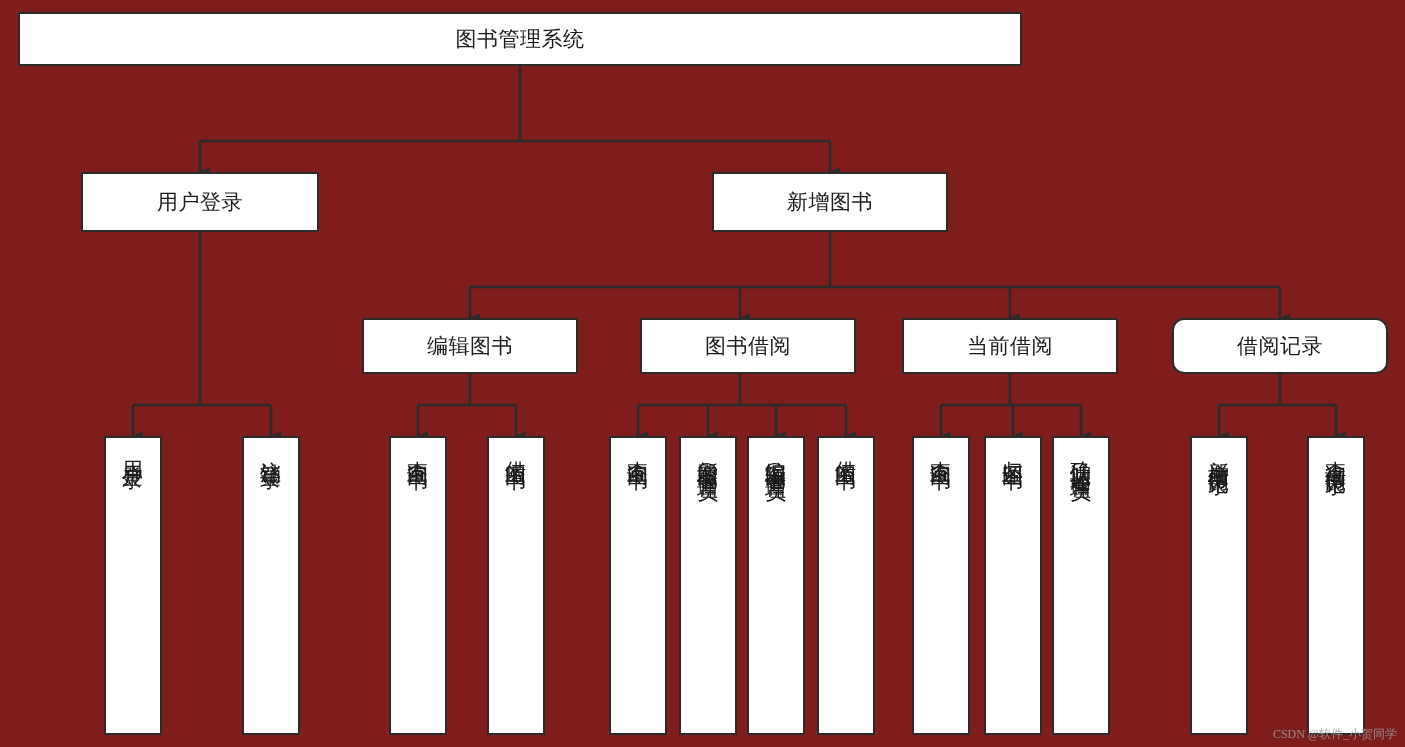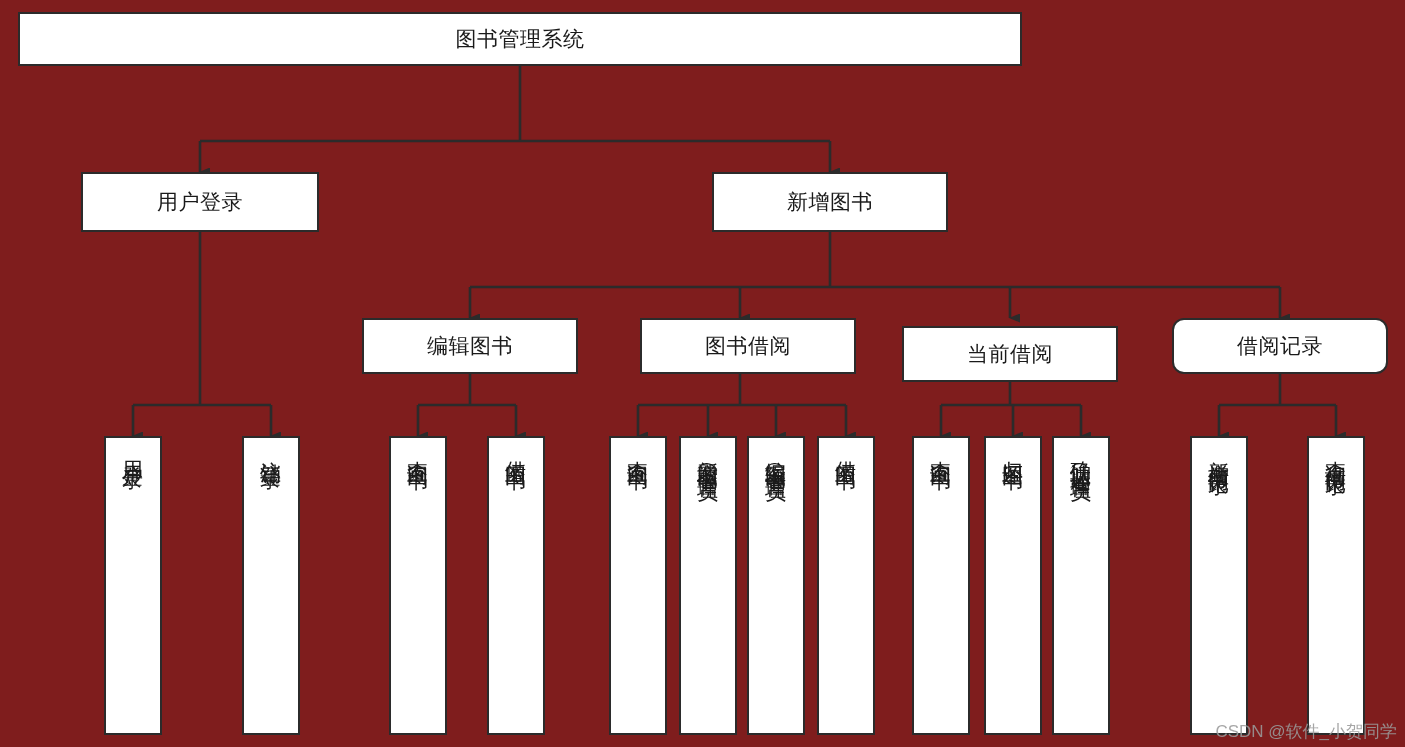--- a/index.html
+++ b/index.html
@@ -51,25 +51,26 @@
     writing-mode: vertical-rl;
     text-orientation: upright;
     font-size: 21px;
     letter-spacing: 3px;
     line-height: 1;
   }
   #watermark {
     position: absolute;
     right: 8px;
     bottom: 4px;
-    font-size: 17px;
+    font-size: 12px;
     color: #9a9a9a;
     opacity: 0.88;
     white-space: nowrap;
     pointer-events: none;
+    font-family: Liberation Serif, serif;
   }
 </style>
 </head>
 <body>
 
 <div id="diagram-root">
 
   <svg id="tree-svg" viewBox="0 0 1405 747">
     <defs>
       <marker id="arrowhead" markerWidth="9" markerHeight="11" refX="4.5" refY="10" orient="auto" markerUnits="userSpaceOnUse">
@@ -122,21 +123,21 @@
       </div>
       <div class="node-box node-horizontal" style="left: 712px; top: 172px; width: 236px; height: 60px;">
         <span class="node-label">新增图书</span>
       </div>
       <div class="node-box node-horizontal" style="left: 362px; top: 318px; width: 216px; height: 56px;">
         <span class="node-label">编辑图书</span>
       </div>
       <div class="node-box node-horizontal" style="left: 632px; top: 318px; width: 216px; height: 56px; margin-left: 8px;">
         <span class="node-label">图书借阅</span>
       </div>
-      <div class="node-box node-horizontal" style="left: 902px; top: 318px; width: 216px; height: 56px; margin-top: 8px;">
+      <div class="node-box node-horizontal" style="left: 902px; top: 318px; width: 216px; height: 56px;">
         <span class="node-label">当前借阅</span>
       </div>
       <div class="node-box node-horizontal" style="left: 1172px; top: 318px; width: 216px; height: 56px; border-radius: 12px;">
         <span class="node-label">借阅记录</span>
       </div>
       <div class="node-box node-vertical" style="left: 104px; top: 436px; width: 58px; height: 299px;">
         <span class="node-label">用户登录</span>
       </div>
       <div class="node-box node-vertical" style="left: 242px; top: 436px; width: 58px; height: 299px;">
         <span class="node-label">注销登录</span>

